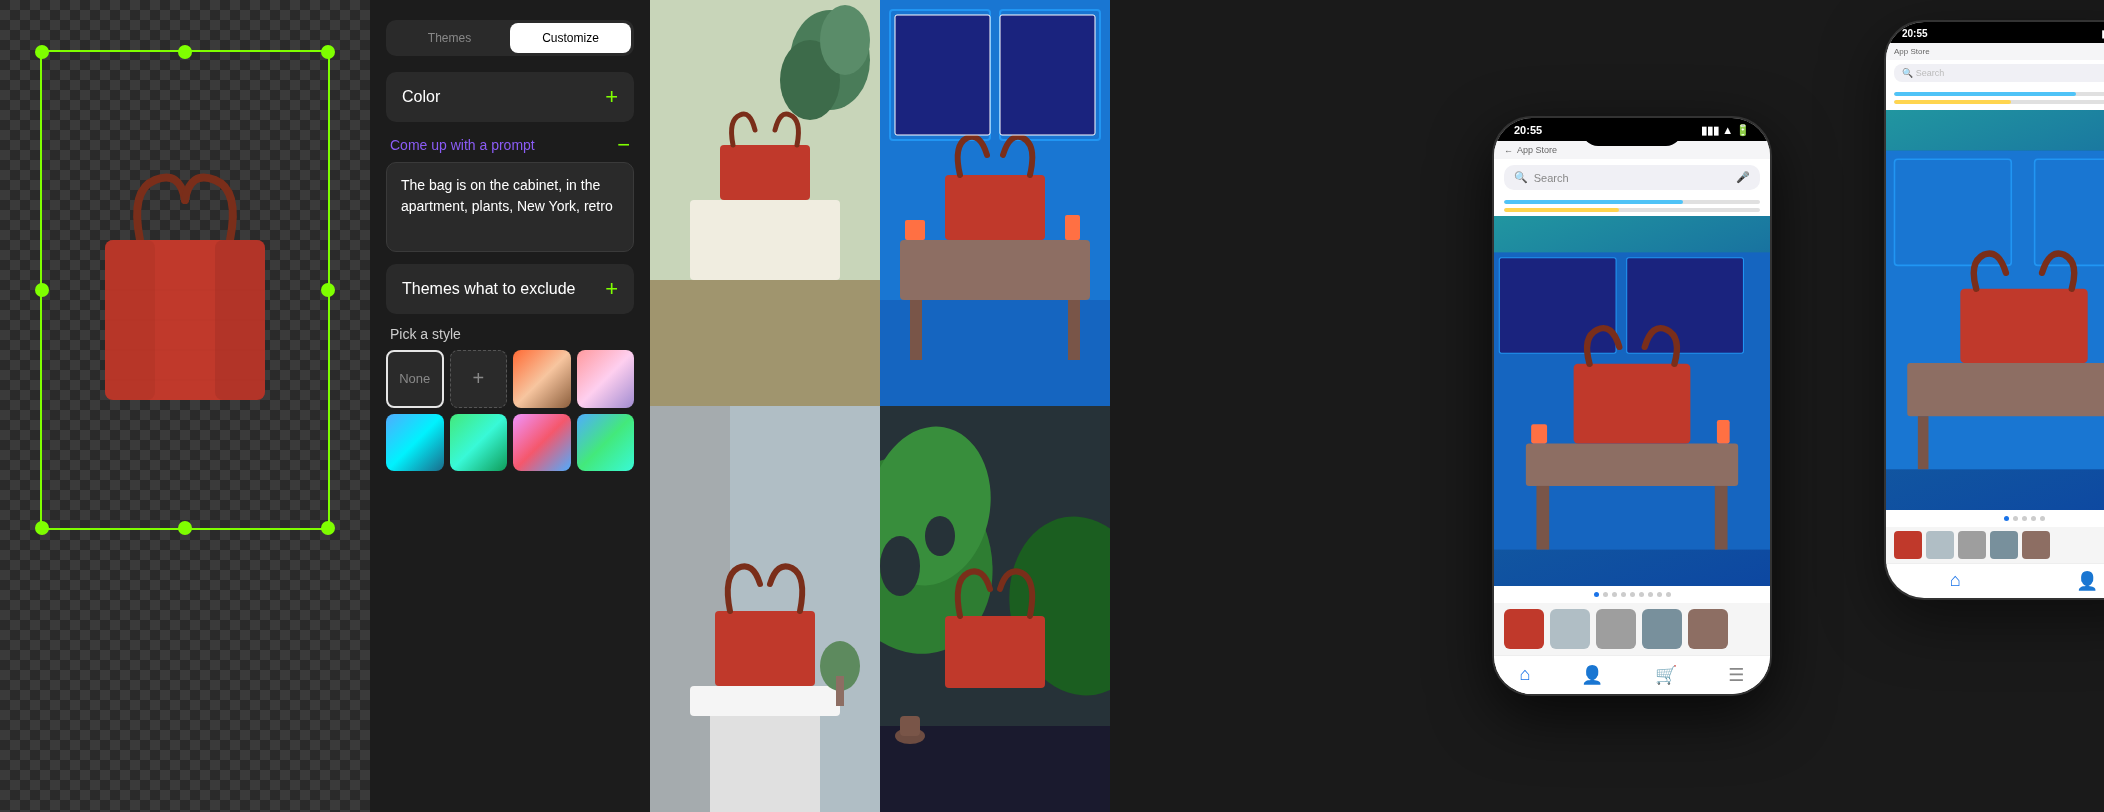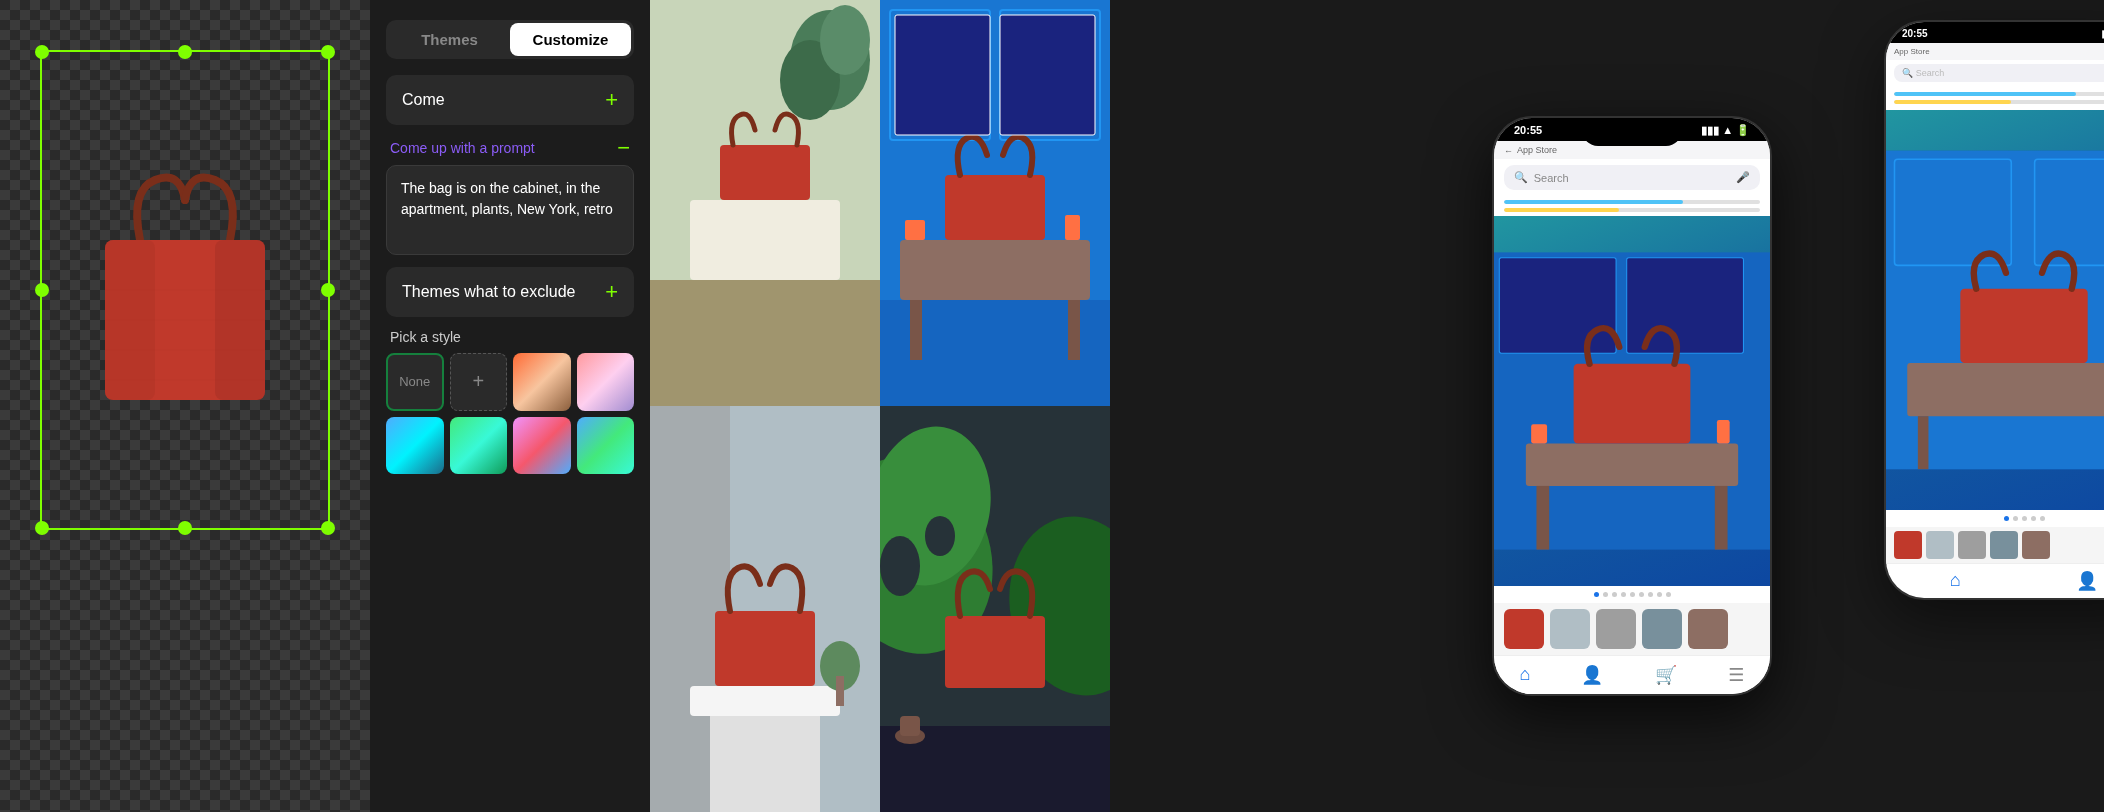--- a/index.html
+++ b/index.html
@@ -91,22 +91,22 @@
       border-radius: 10px;
       padding: 3px;
       margin-bottom: 4px;
     }
 
     .tab-btn {
       flex: 1;
       padding: 8px 12px;
       border-radius: 8px;
       border: none;
-      font-size: 15px;
-      font-weight: 700;
+      font-size: 12px;
+      font-weight: 400;
       cursor: pointer;
     }
 
     .tab-btn.inactive {
       background: transparent;
       color: #888;
     }
 
     .tab-btn.active {
       background: #fff;
@@ -203,21 +203,21 @@
       position: relative;
     }
 
     .style-item.none-item {
       background: #2a2a2a;
       display: flex;
       align-items: center;
       justify-content: center;
       color: #888;
       font-size: 13px;
-      border: 2px solid #15803d;
+      border: 2px solid #e5e5e5;
     }
 
     .style-item.add-item {
       background: #2a2a2a;
       display: flex;
       align-items: center;
       justify-content: center;
       color: #888;
       font-size: 20px;
       border: 1px dashed #555;
@@ -552,21 +552,21 @@
 </div>
 
 <div class="controls-panel">
 
   <div class="tabs-row">
     <button class="tab-btn inactive">Themes</button>
     <button class="tab-btn active">Customize</button>
   </div>
 
   <div class="section-row">
-    <span class="section-label">Come</span>
+    <span class="section-label">Color</span>
     <button class="plus-btn">+</button>
   </div>
 
   <div class="prompt-section">
     <div class="prompt-label-row">
       <span class="prompt-label">Come up with a prompt</span>
       <button class="minus-btn">−</button>
     </div>
     <textarea class="prompt-textarea" style="">The bag is on the cabinet, in the apartment, plants, New York, retro</textarea>
   </div>

